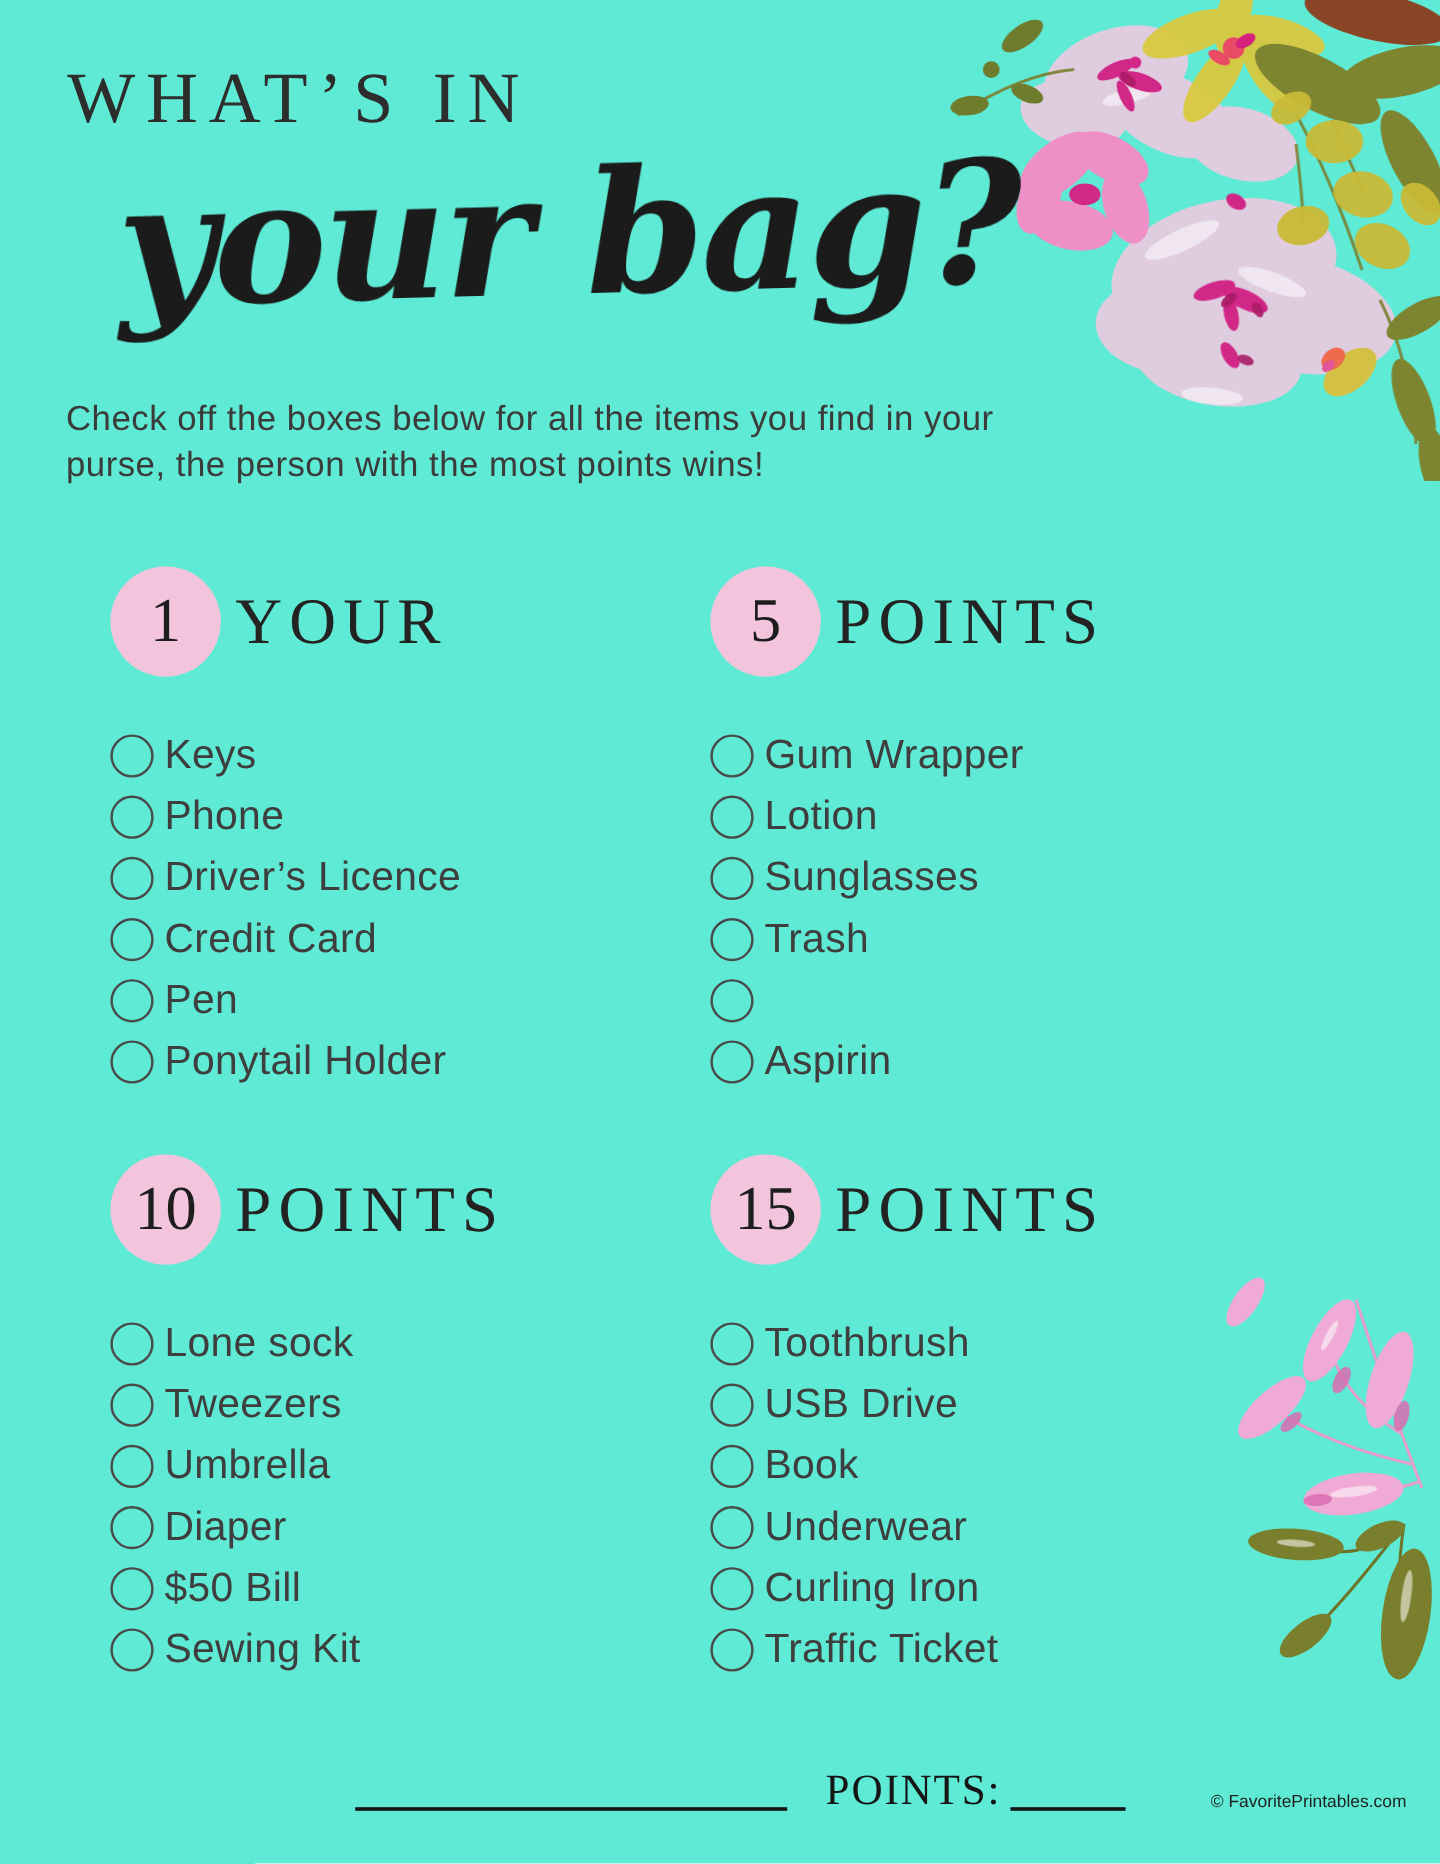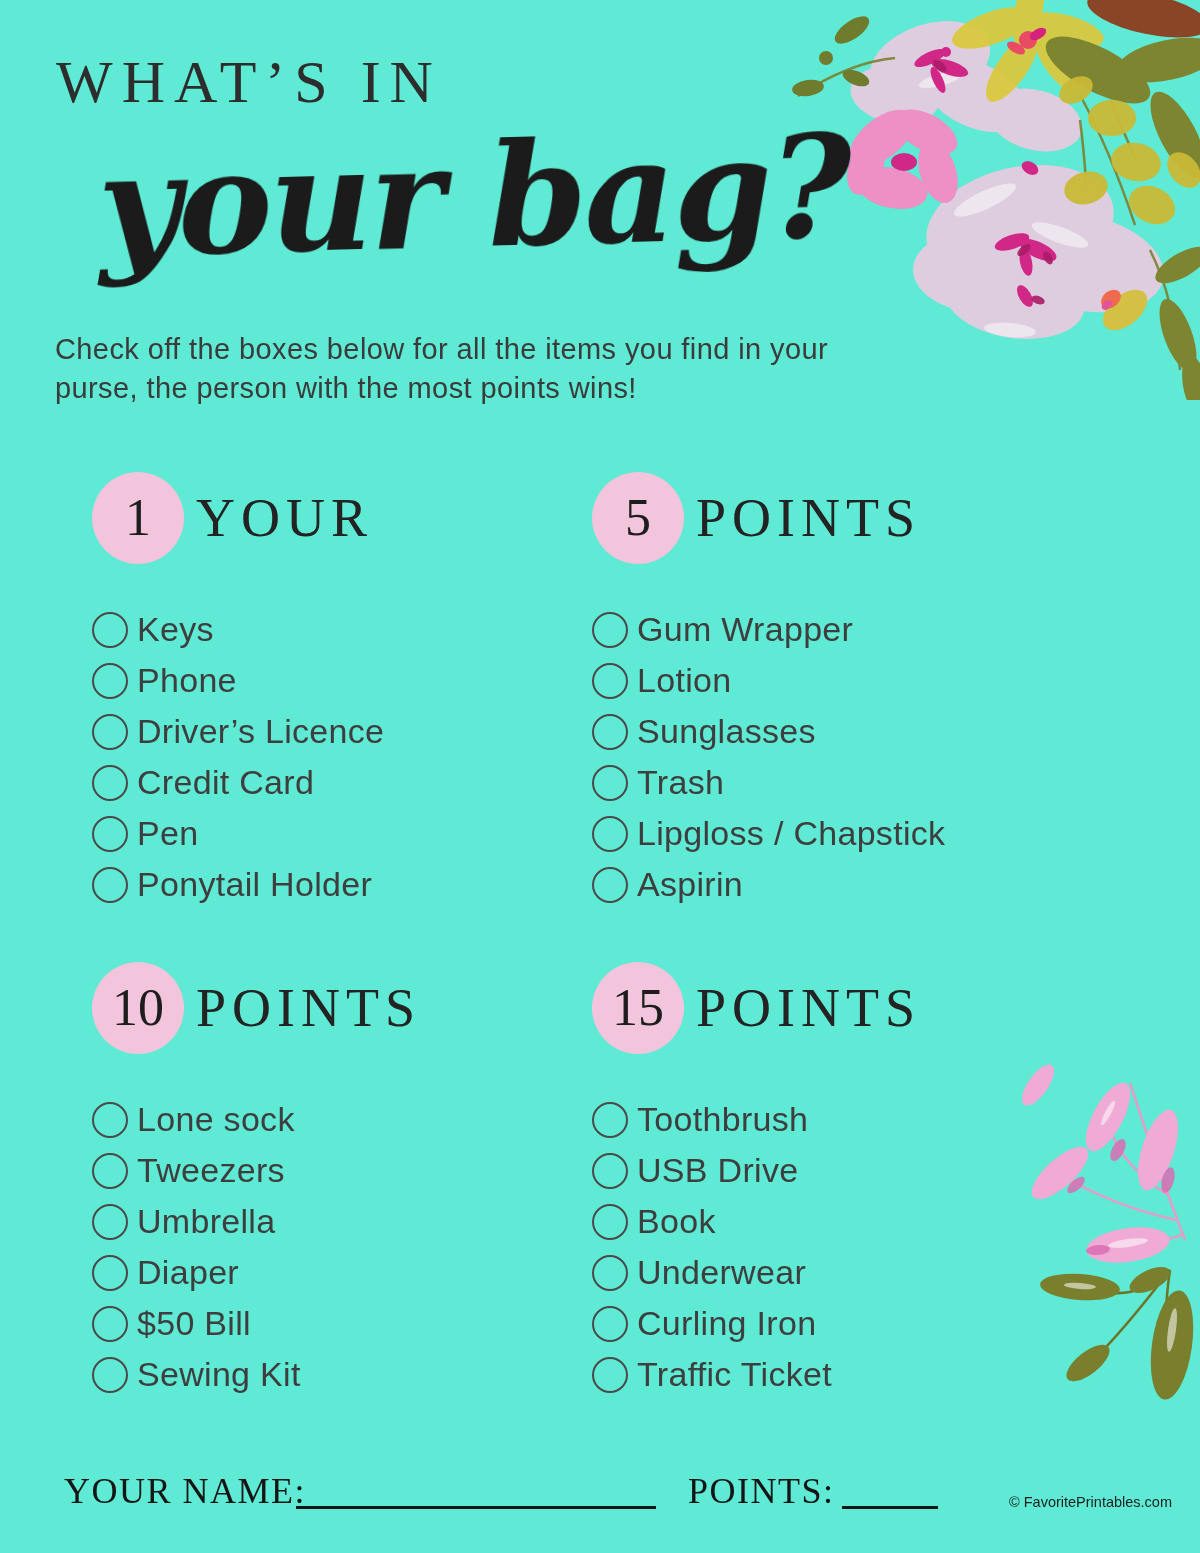--- a/index.html
+++ b/index.html
@@ -277,21 +277,20 @@
       <li class="item">
           <span class="cb"></span>
           <span class="itxt">Sunglasses</span>
         </li>
       <li class="item">
           <span class="cb"></span>
           <span class="itxt">Trash</span>
         </li>
       <li class="item">
           <span class="cb"></span>
-          <span class="itxt">Lipgloss / Chapstick</span>
         </li>
       <li class="item">
           <span class="cb"></span>
           <span class="itxt">Aspirin</span>
         </li>
     </ul>
   </section>
 
   <section class="sec" id="sec-10">
     <div class="sec-header">
@@ -356,19 +355,18 @@
           <span class="cb"></span>
           <span class="itxt">Curling Iron</span>
         </li>
       <li class="item">
           <span class="cb"></span>
           <span class="itxt">Traffic Ticket</span>
         </li>
     </ul>
   </section>
 
-  <div class="name-label">YOUR NAME:</div>
   <div class="write-line line-name"></div>
   <div class="points-label">POINTS:</div>
   <div class="write-line line-points"></div>
   <div class="copyright">© FavoritePrintables.com</div>
 
 </div>
 
 </body></html>

